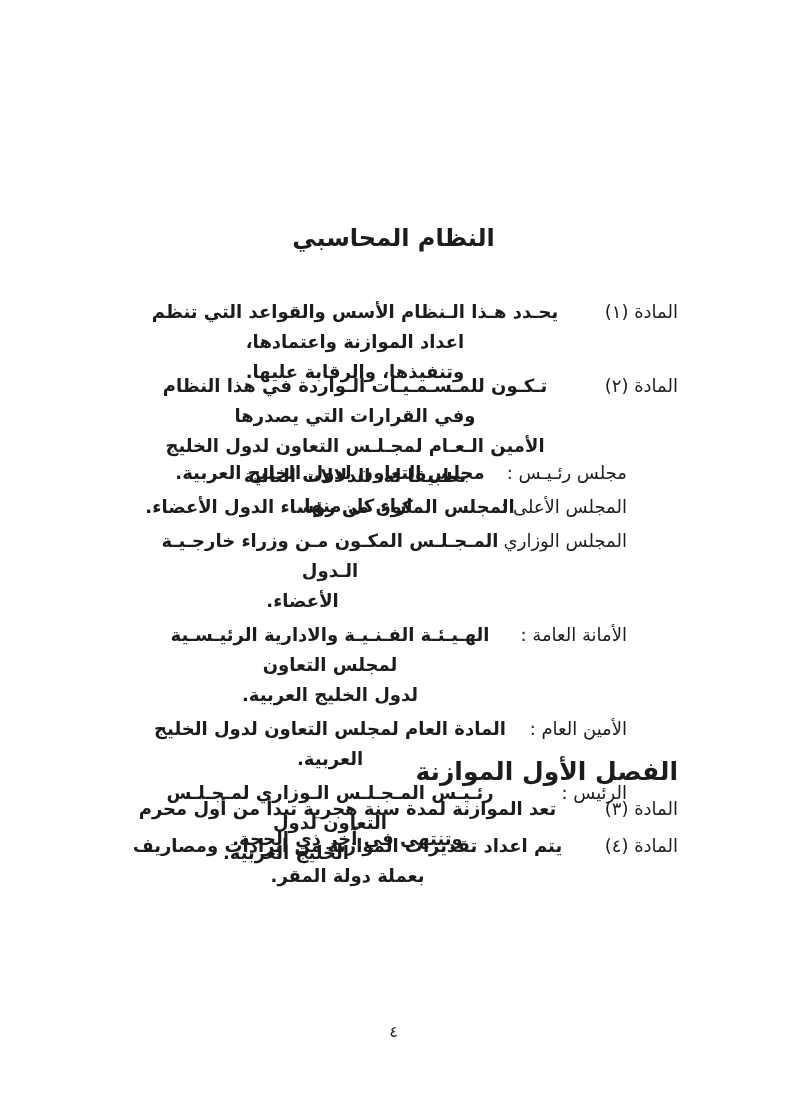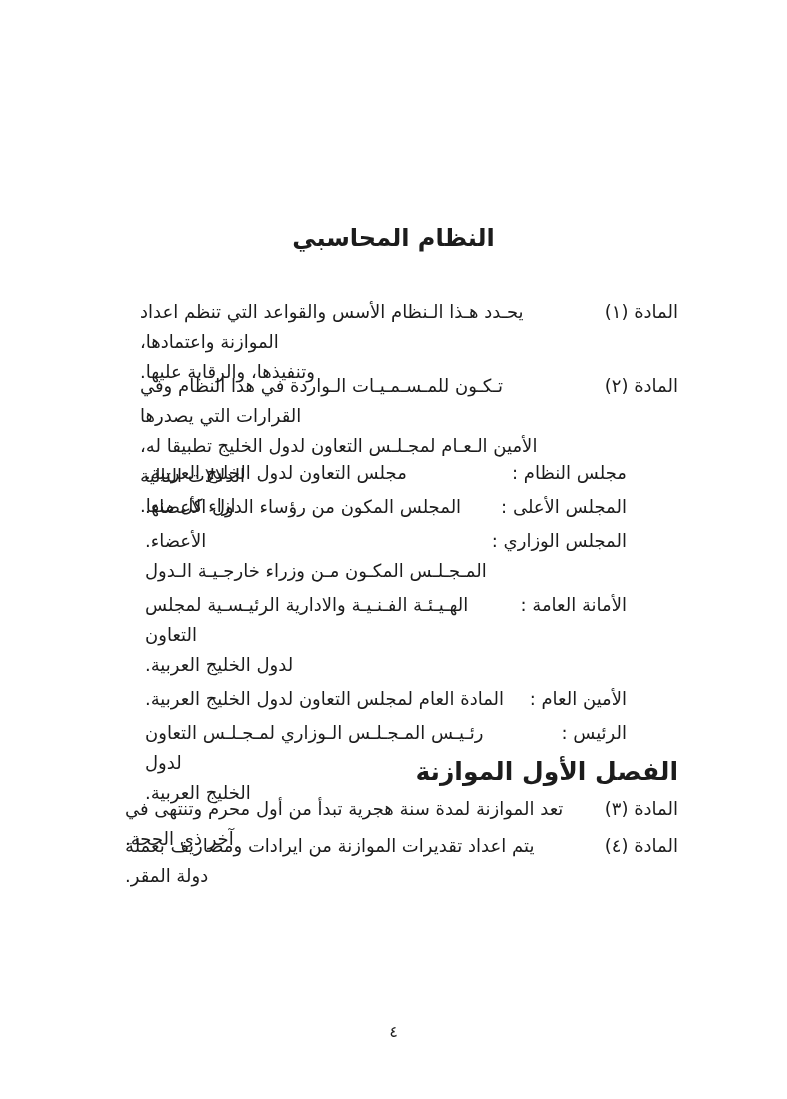--- a/index.html
+++ b/index.html
@@ -28,21 +28,21 @@
     gap: 30px;
     font-size: 18px;
     line-height: 30px;
   }
   #article-1 { top: 297px; right: 109px; left: 140px; }
   #article-2 { top: 371px; right: 109px; left: 140px; }
   #article-3 { top: 794px; right: 109px; left: 125px; }
   #article-4 { top: 831px; right: 109px; left: 125px; }
   .article-label { flex: none; width: 78px; white-space: nowrap; }
   .article-body { flex: 1; text-align: right; }
-  .line { text-align: left; }
+  .line { text-align: center; font-weight: bold; }
 
   #definitions {
     position: absolute;
     top: 458px; right: 160px; left: 145px;
     font-size: 18px;
     line-height: 30px;
   }
   .def-row { display: flex; gap: 12px; margin-top: 4px; }
   .def-row:first-child { margin-top: 0; }
   .def-term { flex: none; width: 100px; white-space: nowrap; text-align: right; }
@@ -82,38 +82,38 @@
     <div class="article-body">
       <div class="line">تـكـون للمـسـمـيـات الـواردة في هذا النظام وفي القرارات التي يصدرها</div>
       <div class="line">الأمين الـعـام لمجـلـس التعاون لدول الخليج تطبيقا له، الدلالات التالية</div>
       <div class="line">ازاء كل منها.</div>
     </div>
   </section>
 
   <section id="definitions">
 
     <div class="def-row">
-      <div class="def-term">مجلس النظام :</div>
+      <div class="def-term">مجلس رئـيـس :</div>
       <div class="def-text">
         <div class="line">مجلس التعاون لدول الخليج العربية.</div>
       </div>
     </div>
 
     <div class="def-row">
       <div class="def-term">المجلس الأعلى :</div>
       <div class="def-text">
         <div class="line">المجلس المكون من رؤساء الدول الأعضاء.</div>
       </div>
     </div>
 
     <div class="def-row">
       <div class="def-term">المجلس الوزاري :</div>
       <div class="def-text">
+        <div class="line">المـجـلـس المكـون مـن وزراء خارجـيـة الـدول</div>
         <div class="line" style="margin-right:55px">الأعضاء.</div>
-        <div class="line">المـجـلـس المكـون مـن وزراء خارجـيـة الـدول</div>
       </div>
     </div>
 
     <div class="def-row">
       <div class="def-term">الأمانة العامة :</div>
       <div class="def-text">
         <div class="line">الهـيـئـة الفـنـيـة والادارية الرئيـسـية لمجلس التعاون</div>
         <div class="line" style="">لدول الخليج العربية.</div>
       </div>
     </div>

